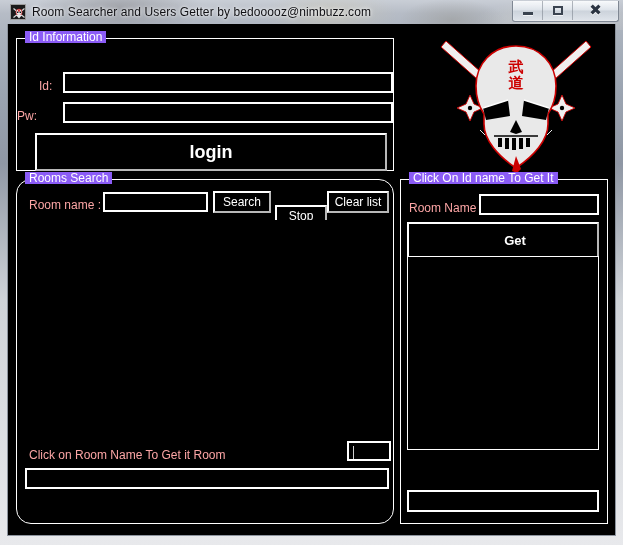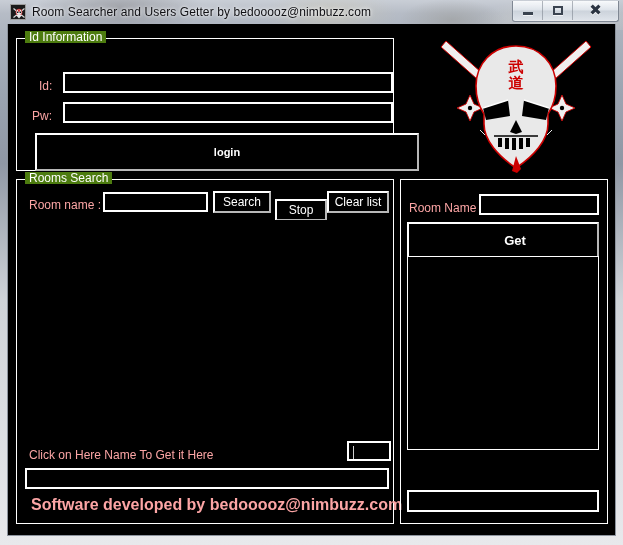--- a/index.html
+++ b/index.html
@@ -175,42 +175,42 @@
   
   .group {
     position: absolute;
     border: 1px solid #ffffff;
     box-sizing: border-box;
   }
   .group > .group-title {
     position: absolute;
     top: -8px;
     left: 8px;
-    background: #4d7c0f;
+    background: #8b5cf6;
     padding: 0 4px;
     color: #ffffff;
     font-size: 12px;
     white-space: nowrap;
     line-height: 1;
     text-align: center;
   }
 
   
   #group-id        { left: 8px;  top: 14px;  width: 378px; height: 133px; }
   #lbl-id          { left: 22px; top: 41px; }
-  #lbl-pw         { left: 15px; top: 71px; }
+  #lbl-pw         { left: 0; top: 71px; }
   #input-id        { left: 46px; top: 33px; width: 330px; height: 21px; }
   #input-pw        { left: 46px; top: 63px; width: 330px; height: 21px; }
-  #btn-login       { left: 18px; top: 94px; width: 384px; height: 38px; font-weight: bold; font-size: 11px; }
-
-  #group-rooms     { left: 8px;  top: 155px; width: 378px; height: 345px; }
+  #btn-login       { left: 18px; top: 94px; width: 352px; height: 38px; font-weight: bold; font-size: 18px; }
+
+  #group-rooms     { left: 8px;  top: 155px; width: 378px; height: 345px; border-radius: 15px; }
   #lbl-roomname    { left: 12px; top: 19px; }
   #input-roomsearch{ left: 86px; top: 12px; width: 105px; height: 20px; }
   #btn-search      { left: 196px; top: 11px; width: 58px; height: 22px; }
-  #btn-stop        { left: 258px; top: 19px; width: 52px; height: 22px; }
+  #btn-stop        { left: 258px; top: 25px; width: 52px; height: 22px; }
   #btn-clear       { left: 310px; top: 11px; width: 62px; height: 22px; }
   #roomslist       { left: 8px; top: 40px; width: 364px; height: 222px; border: 0; }
   #lbl-clickroom   { left: 12px; top: 269px; }
   #input-count     { left: 330px; top: 261px; width: 44px; height: 20px; }
   #input-roomresult{ left: 8px; top: 288px; width: 364px; height: 21px; }
   #lbl-credit      { left: 14px; top: 317px; font-weight: bold; font-size: 16px; }
 
   #group-getid     { left: 392px; top: 155px; width: 208px; height: 345px; }
   #lbl-getroomname { left: 8px; top: 22px; }
   #input-getroom   { left: 78px; top: 14px; width: 120px; height: 21px; }
@@ -370,33 +370,33 @@
         </div>
         <div class="btn3d" id="btn-stop">
           <span>Stop</span>
         </div>
         <div class="btn3d" id="btn-clear">
           <span>Clear list</span>
         </div>
 
         <div class="listbox" id="roomslist"></div>
 
-        <span class="lbl" id="lbl-clickroom">Click on Here Name To Get it Here</span>
+        <span class="lbl" id="lbl-clickroom">Click on Room Name To Get it Room</span>
 
         <div class="field" id="input-count">
           <span class="caret"></span>
 
         </div>
 
         <input class="field" id="input-roomresult" type="text" style="color: rgb(255, 255, 255); padding: 0px 4px; font-size: 12px; font-family: &quot;Liberation Sans&quot;, sans-serif; outline: none;" value="">
 
-        <span class="lbl" id="lbl-credit">Software developed by bedooooz@nimbuzz.com</span>
       </div>
 
       <div class="group" id="group-getid">
+        <span class="group-title">Click On Id name To Get It</span>
 
         <span class="lbl" id="lbl-getroomname">Room Name :</span>
         <input class="field" id="input-getroom" type="text" style="color: rgb(255, 255, 255); padding: 0px 3px; font-size: 12px; font-family: &quot;Liberation Sans&quot;, sans-serif; outline: none;" value="">
 
         <div class="btn3d" id="btn-get">
           <span>Get</span>
         </div>
 
         <div class="listbox" id="idlist"></div>
 

